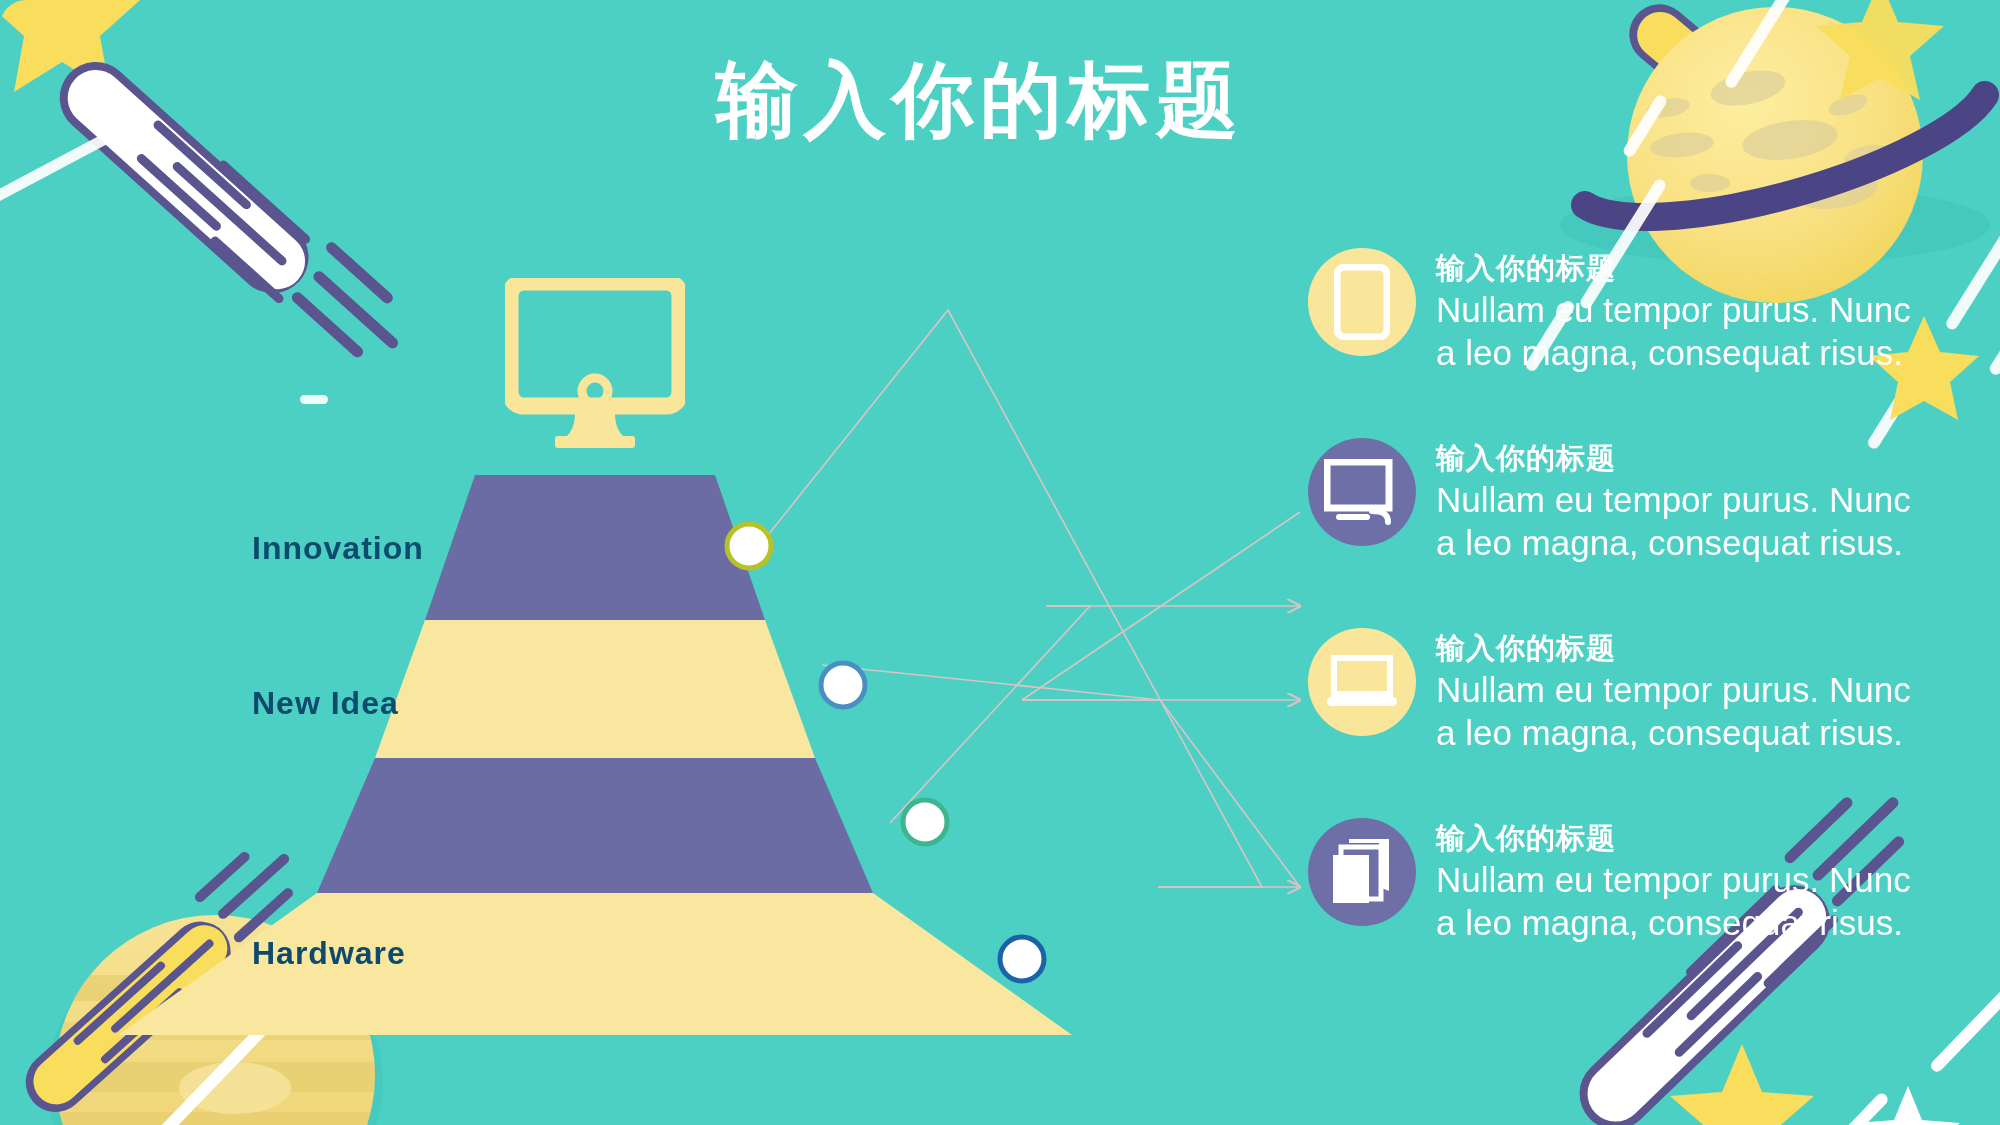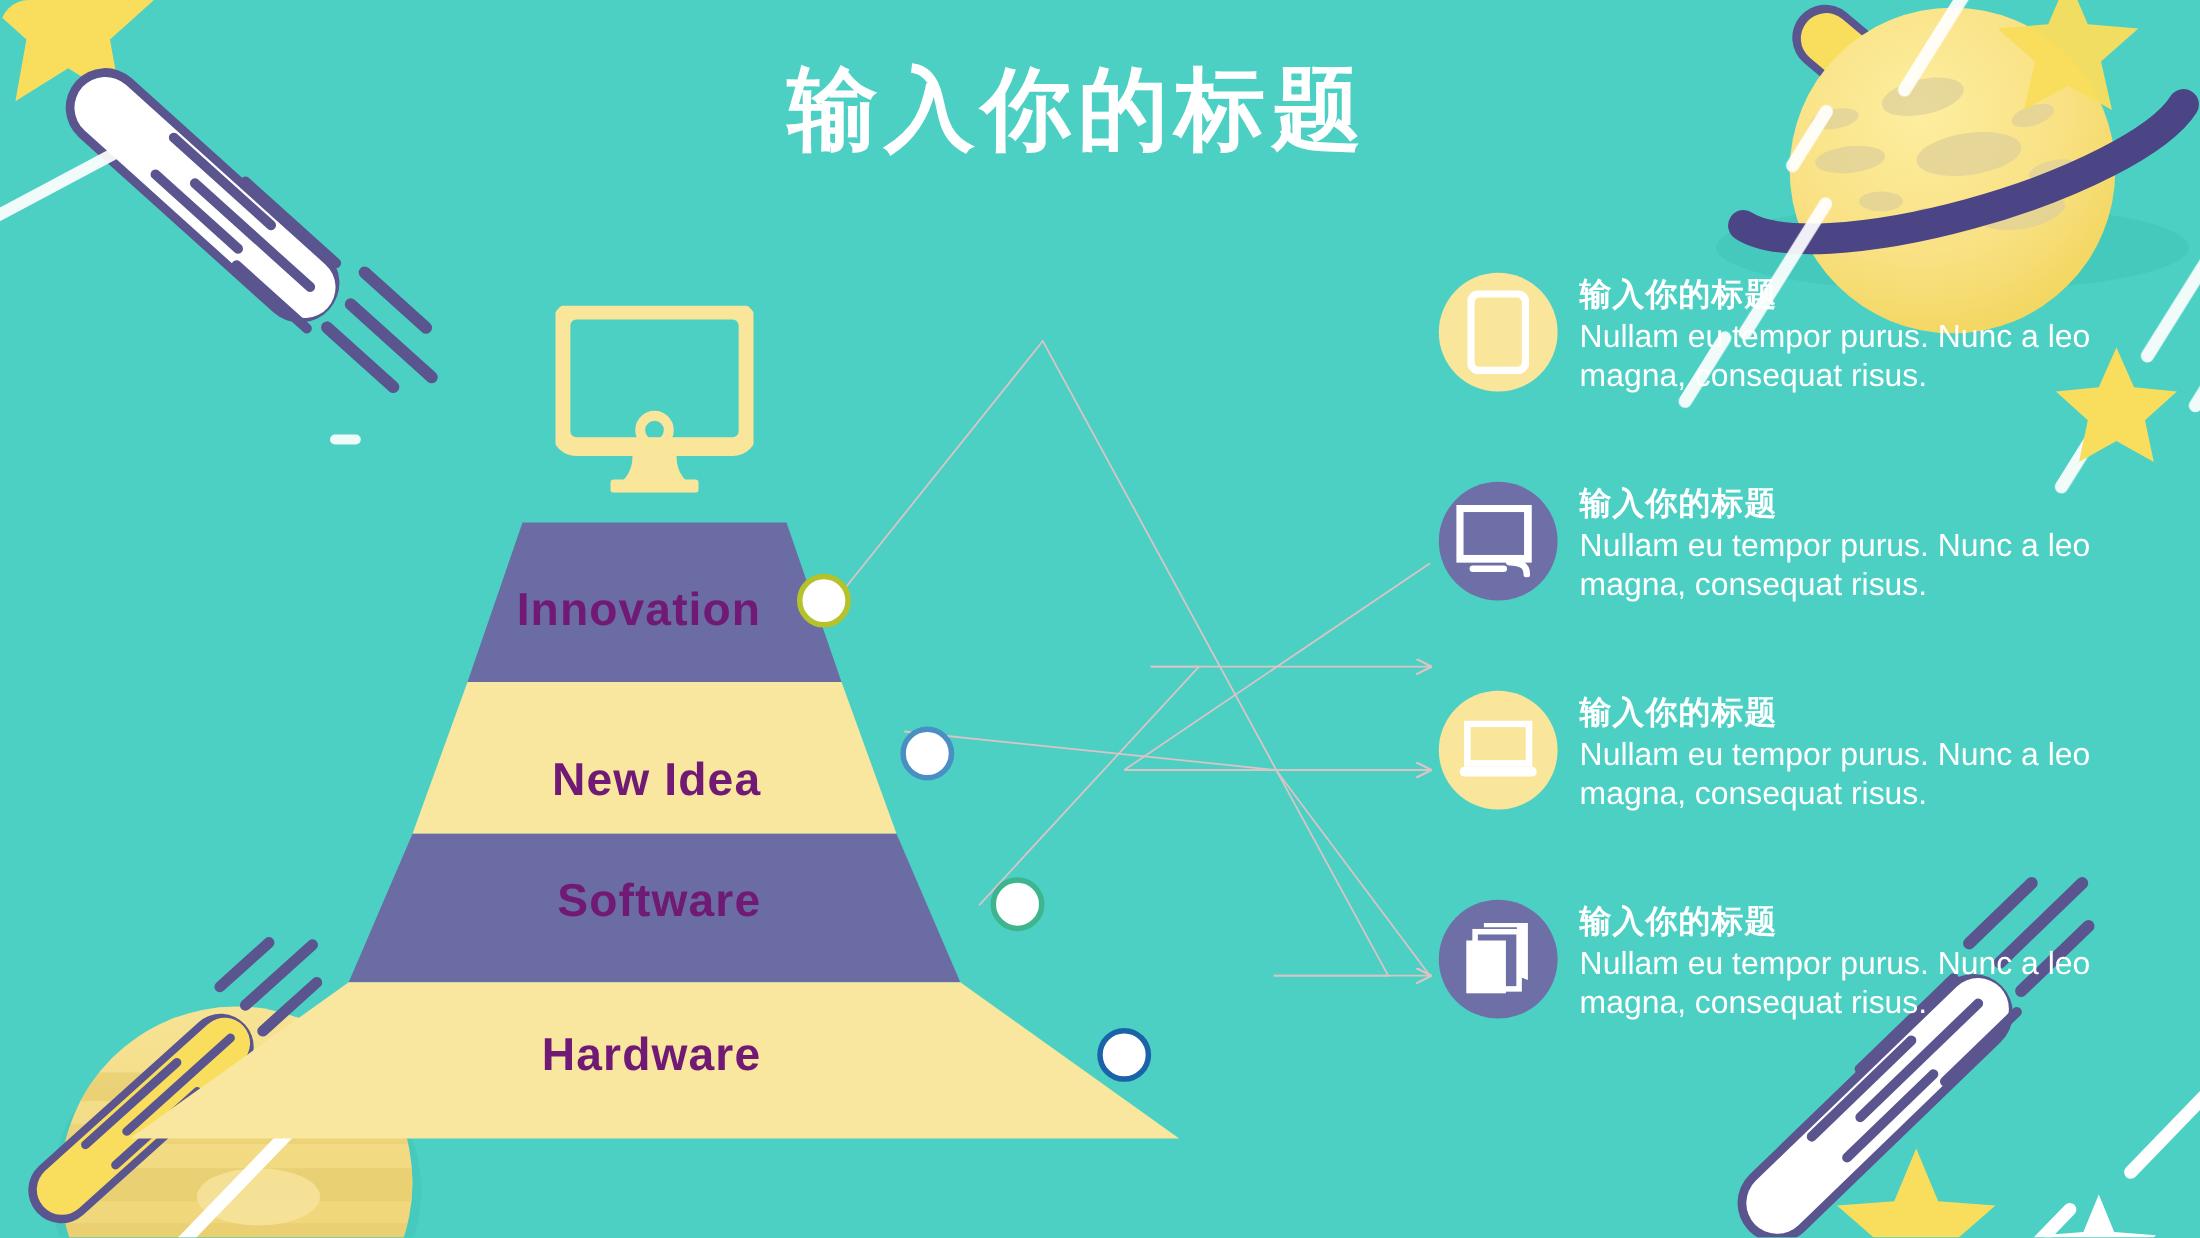--- a/index.html
+++ b/index.html
@@ -38,25 +38,25 @@
     font-size: 82px;
     font-weight: bold;
     letter-spacing: 6px;
     line-height: 1.1;
     white-space: nowrap;
   }
 
   
   .tier-label {
     position: absolute;
-    color: #701a75;
-    font-size: 42px;
+    color: #0c4a6e;
+    font-size: 32px;
     font-weight: bold;
     letter-spacing: 1px;
-    text-align: right;
+    text-align: left;
     width: 440px;
     left: 252px;
     white-space: nowrap;
   }
   .tier-label.t0 { top: 530px; }
   .tier-label.t1 { top: 664px; margin-top: 21px; }
   .tier-label.t2 { top: 795px; }
   .tier-label.t3 { top: 935px; }
 
   
@@ -95,21 +95,21 @@
     color: #ffffff;
     font-size: 29px;
     font-weight: bold;
     letter-spacing: 1px;
     line-height: 1.25;
     margin: 0 0 3px 0;
     white-space: nowrap;
   }
   .info-body {
     color: #ffffff;
-    font-size: 29px;
+    font-size: 35px;
     font-weight: normal;
     line-height: 1.22;
     margin: 0;
   }
 
   .top-icon {
     position: absolute;
     left: 505px;
     top: 278px;
     width: 180px;
@@ -334,21 +334,20 @@
 
     <svg class="top-icon" viewBox="0 0 180 170">
       <rect x="5" y="4" width="170" height="124" rx="14" fill="none" stroke="#fae69a" stroke-width="17"></rect>
       <circle cx="90" cy="113" r="13" fill="none" stroke="#fae69a" stroke-width="9"></circle>
       <path d="M 70,136 C 70,152 62,160 52,166 L 128,166 C 118,160 110,152 110,136 Z" fill="#fae69a"></path>
       <rect x="50" y="158" width="80" height="12" rx="3" fill="#fae69a"></rect>
     </svg>
 
     <div class="tier-label t0">Innovation</div>
     <div class="tier-label t1">New Idea</div>
-    <div class="tier-label t2">Software</div>
     <div class="tier-label t3">Hardware</div>
 
     <div class="info-item i0">
       <div class="icon-circle yellow">
         <svg width="56" height="76" viewBox="0 0 56 76">
           <rect x="3" y="3" width="50" height="70" rx="8" fill="none" stroke="#ffffff" stroke-width="7"></rect>
           <rect x="10" y="11" width="36" height="46" fill="#fae69a"></rect>
           <circle cx="28" cy="65" r="3.6" fill="#fae69a"></circle>
         </svg>
       </div>

